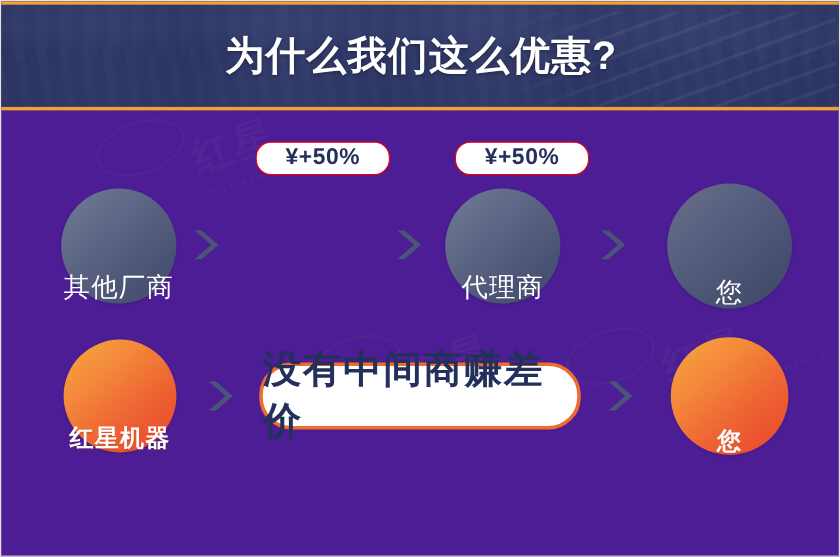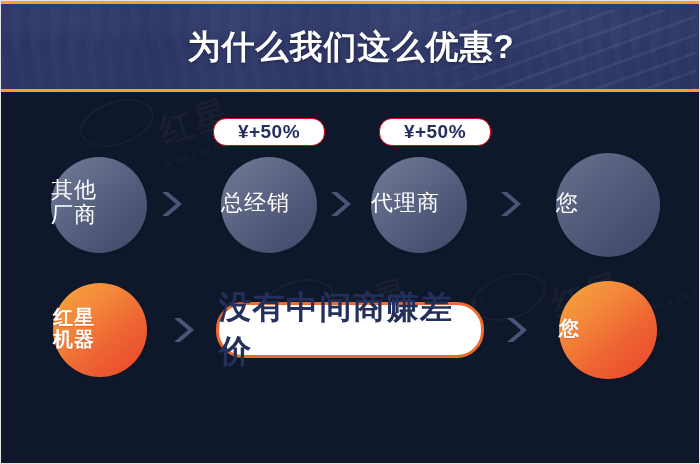--- a/index.html
+++ b/index.html
@@ -3,21 +3,21 @@
 <meta charset="utf-8">
 <style>
   html,body{margin:0;padding:0;}
   body{
     width:700px;height:464px;overflow:hidden;
     background:#ffffff;
     font-family:"Liberation Sans","DejaVu Sans",sans-serif;
   }
   #page{
     position:relative;width:700px;height:464px;
-    background:#0f172a;
+    background:#4c1d95;
     border:1px solid #e3e3e3;
     box-sizing:border-box;
     overflow:hidden;
   }
 
   
   .header{
     position:absolute;left:0;top:0;width:700px;height:91px;
     overflow:hidden;
     border-top:3px solid #f0a12e;
@@ -75,22 +75,22 @@
     border:2px solid currentColor;border-radius:50%;
     transform:rotate(-18deg);
   }
   .wm-txt{font-size:34px;transform:rotate(-18deg);letter-spacing:2px;}
   .wm-sub{font-size:8px;transform:rotate(-18deg);letter-spacing:3px;}
 
   
   .row{position:absolute;left:0;width:698px;}
   .circle{
     position:absolute;border-radius:50%;
-    display:flex;flex-direction:column;align-items:flex-start;justify-content:center;
-    color:#ffffff;text-align:center;line-height:1.12;font-family:Liberation Mono, monospace;
+    display:flex;align-items:flex-end;justify-content:center;
+    color:#ffffff;text-align:center;line-height:1.12;
   }
   .c-gray{
     background:linear-gradient(138deg,#737b98 0%,#5d6684 38%,#4b5474 72%,#414a6a 100%);
     box-shadow:0 1px 3px rgba(0,0,0,.12);
   }
   .c-gray.dark{
     background:linear-gradient(138deg,#69708d 0%,#555e7d 40%,#454e6e 78%,#3e4767 100%);
   }
   .c-orange{
     background:linear-gradient(140deg,#f6a93f 0%,#f3893a 32%,#ee6533 62%,#e8442a 100%);
@@ -156,23 +156,20 @@
         <span class="c-lbl">厂商</span>
       </div>
 
       <div class="chev" style="left:158px;top:94px;">
         <svg viewBox="0 0 26 30">
             <path d="M3 3 L17 15 L3 27 L9 27 L23 15 L9 3 Z" fill="currentColor"></path>
           </svg>
       </div>
 
       <div class="badge" style="left:212px;top:23px;width:110px;">¥+50%</div>
-      <div class="circle c-gray" style="left:220px;top:62px;width:96px;height:96px;">
-        <span class="c-lbl">总经销</span>
-      </div>
 
       <div class="chev" style="left:327px;top:94px;">
         <svg viewBox="0 0 26 30">
             <path d="M3 3 L17 15 L3 27 L9 27 L23 15 L9 3 Z" fill="currentColor"></path>
           </svg>
       </div>
 
       <div class="badge" style="left:378px;top:23px;width:110px;">¥+50%</div>
       <div class="circle c-gray" style="left:370px;top:62px;width:96px;height:96px;">
         <span class="c-lbl">代理商</span>

